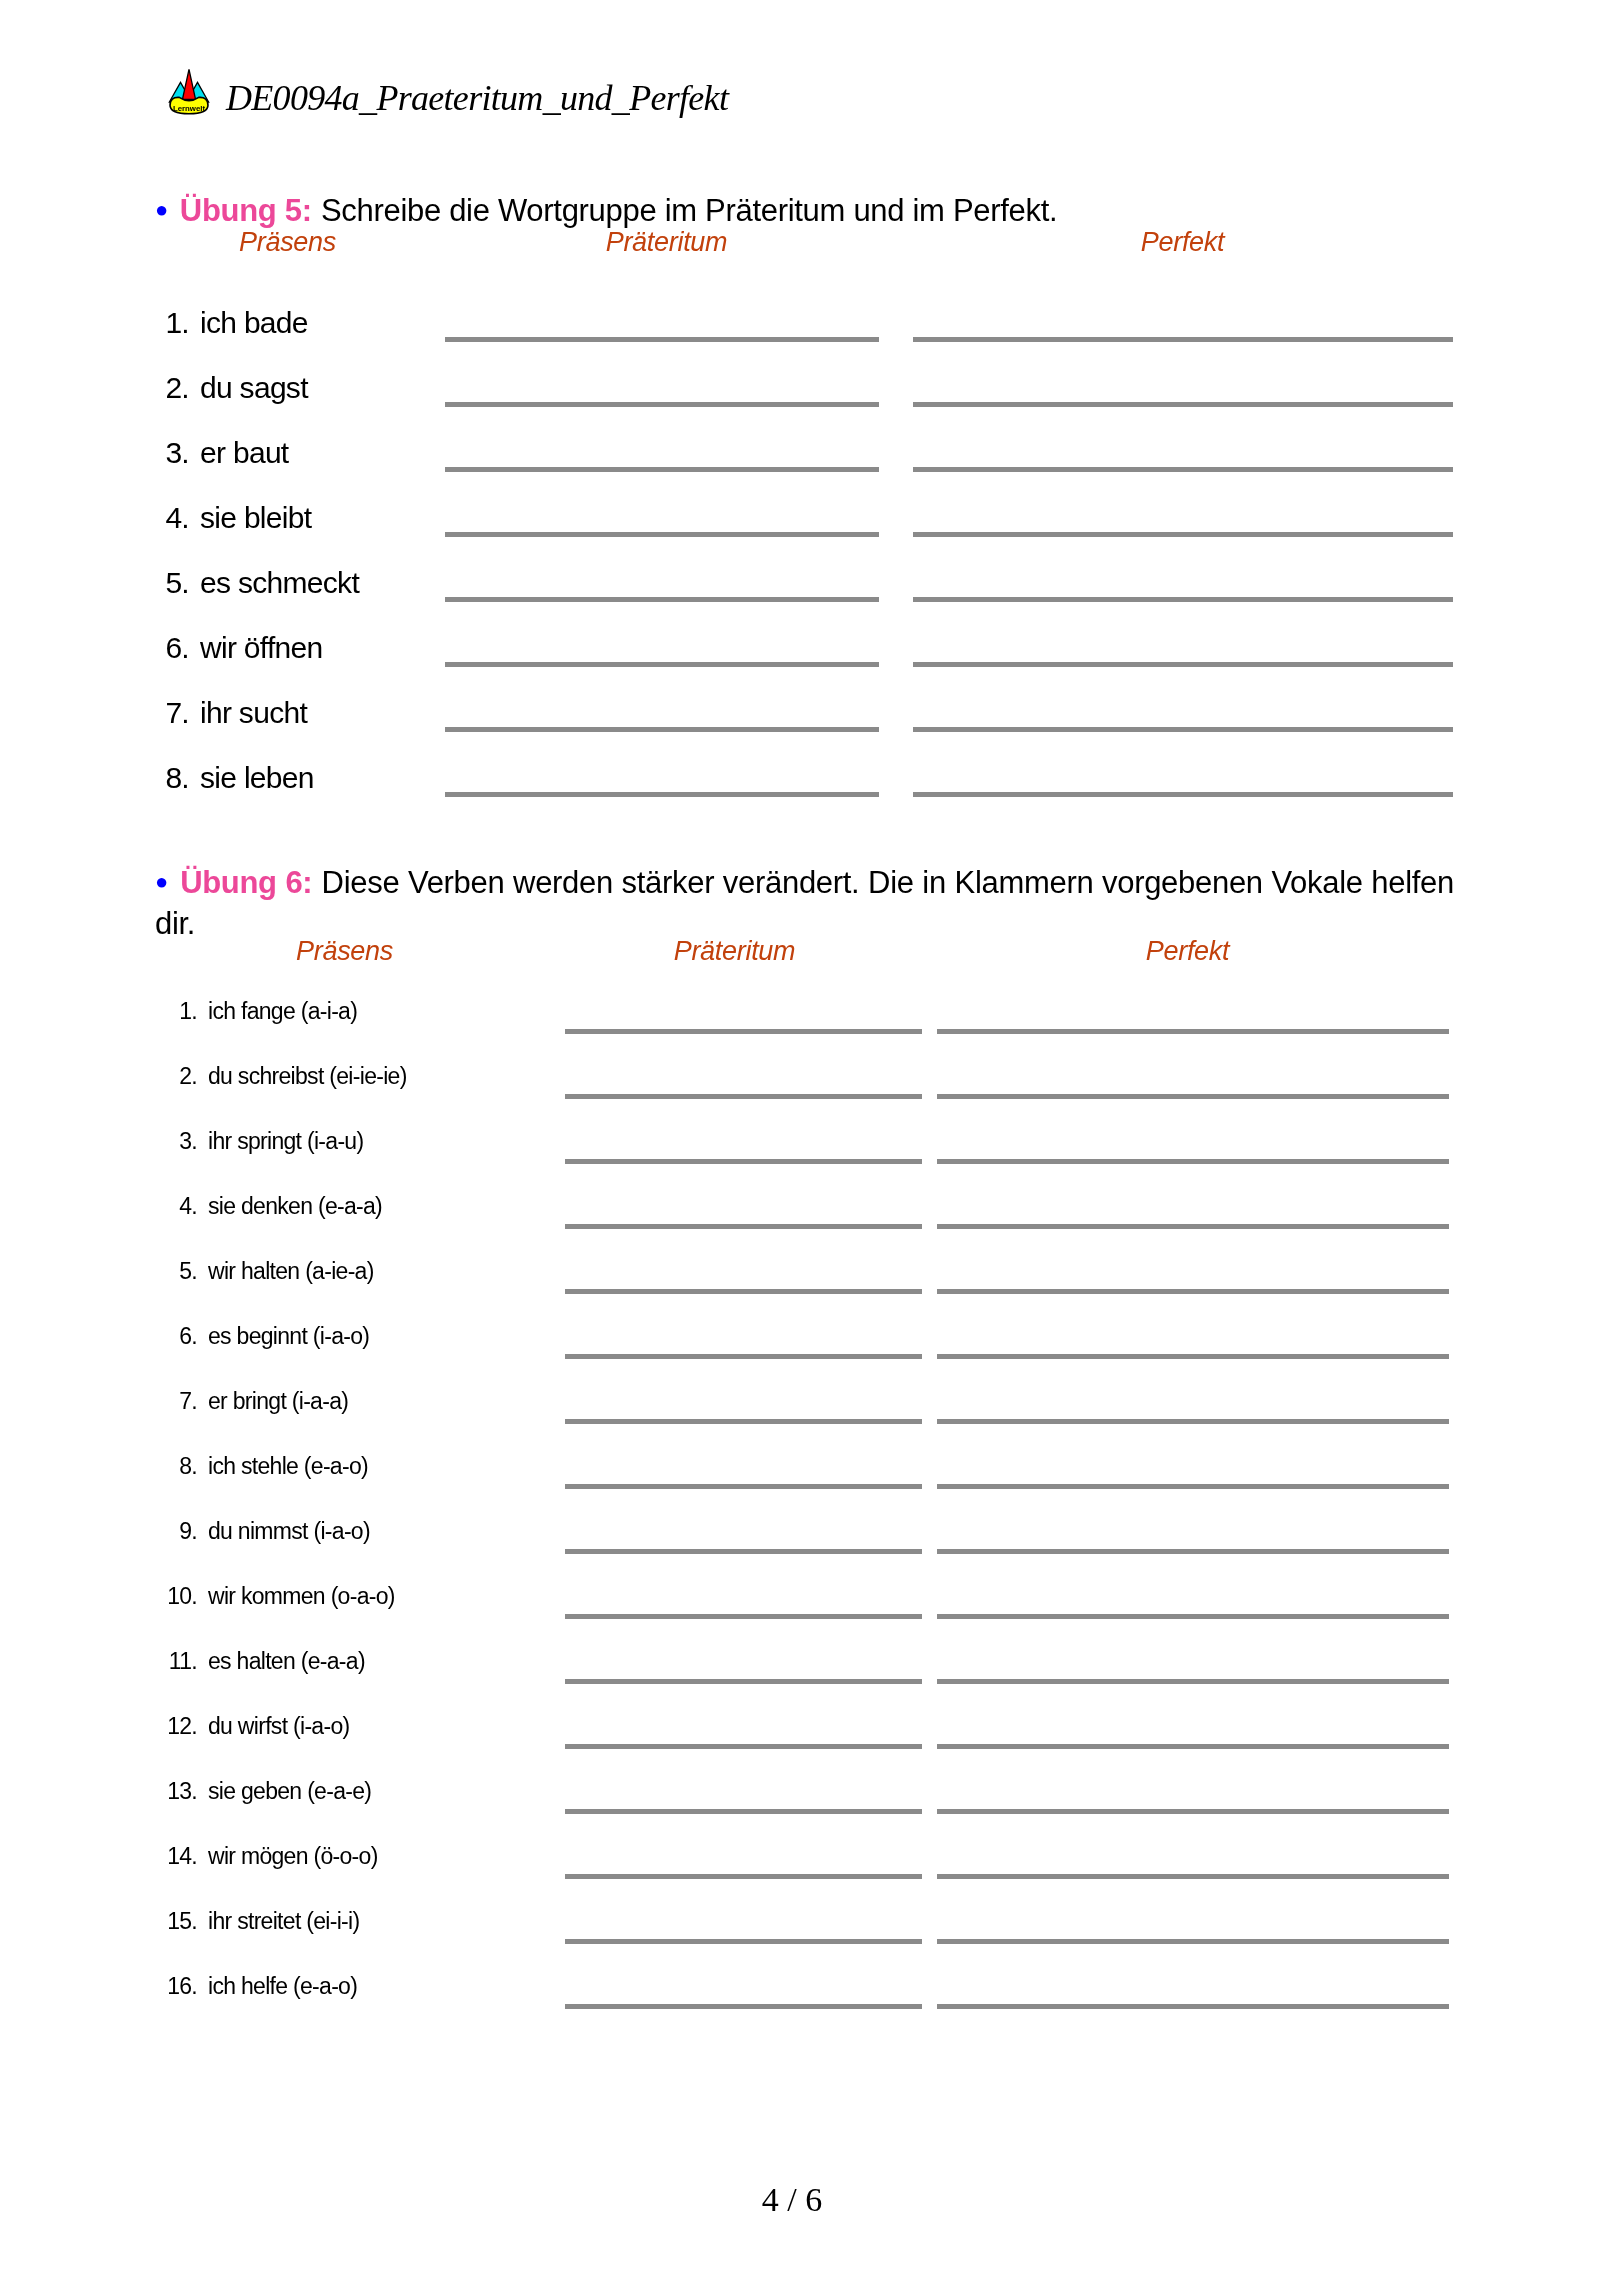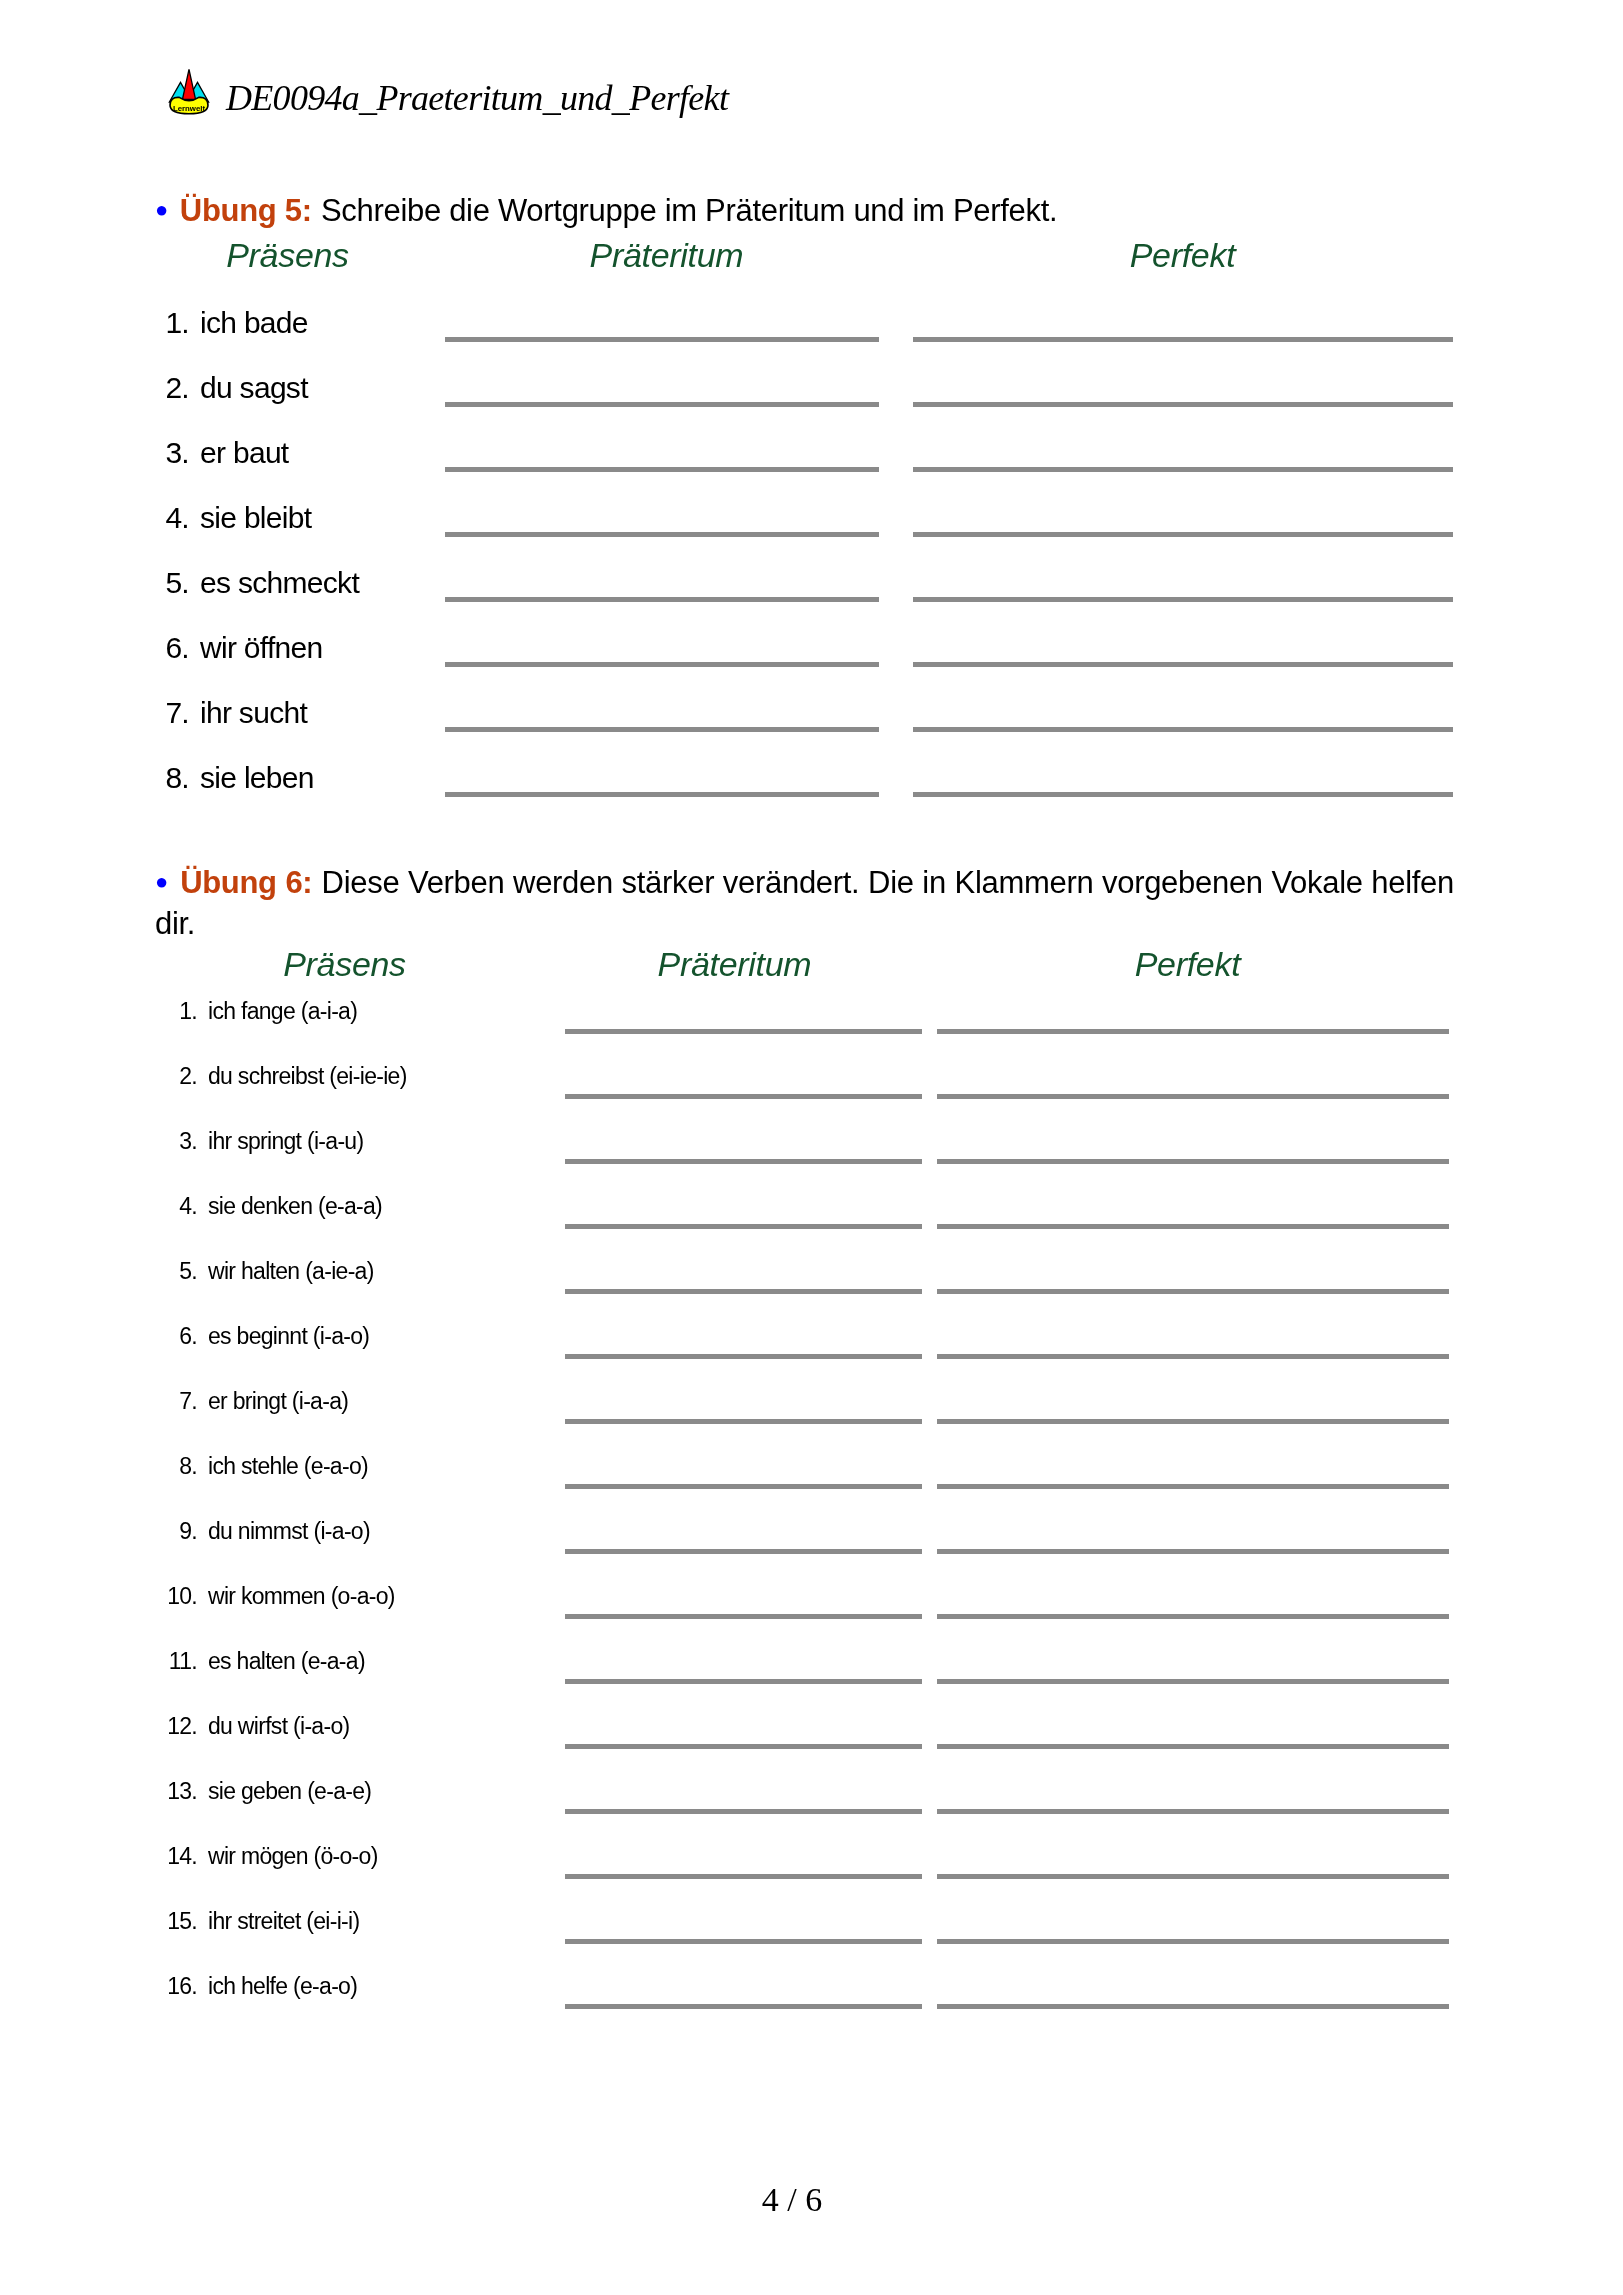--- a/index.html
+++ b/index.html
@@ -20,27 +20,26 @@
     white-space:nowrap;
   }
   
   .ex-heading{
     position:absolute;left:155px;width:1299px;
     font-size:31px;line-height:41px;letter-spacing:-0.3px;
   }
   .ex5-heading{top:158px;}
   .ex6-heading{top:830px;text-align:justify;}
   .bullet{color:#0000ff;font-size:22px;vertical-align:3.9px;margin-right:11.8px;}
-  .ex-label{color:#c2410c;font-weight:bold;margin-right:9.2px;}
+  .ex-label{color:#ec4899;font-weight:bold;margin-right:9.2px;}
   
   .col-head{
     position:absolute;width:209px;text-align:center;
-    color:#14532d;font-style:italic;font-size:34px;letter-spacing:-0.3px;
+    color:#c2410c;font-style:italic;font-size:27px;letter-spacing:-0.3px;
     white-space:nowrap;
-    margin-top:9px;
   }
   .ex5-cols .c1{left:183px;top:227px;}
   .ex5-cols .c2{left:562px;top:227px;}
   .ex5-cols .c3{left:1078px;top:227px;}
   .ex6-cols .c1{left:240px;top:936px;}
   .ex6-cols .c2{left:630px;top:936px;}
   .ex6-cols .c3{left:1083px;top:936px;}
   
   .rows{position:absolute;left:0;width:1378px;}
   #ex5-rows{top:298px;}

